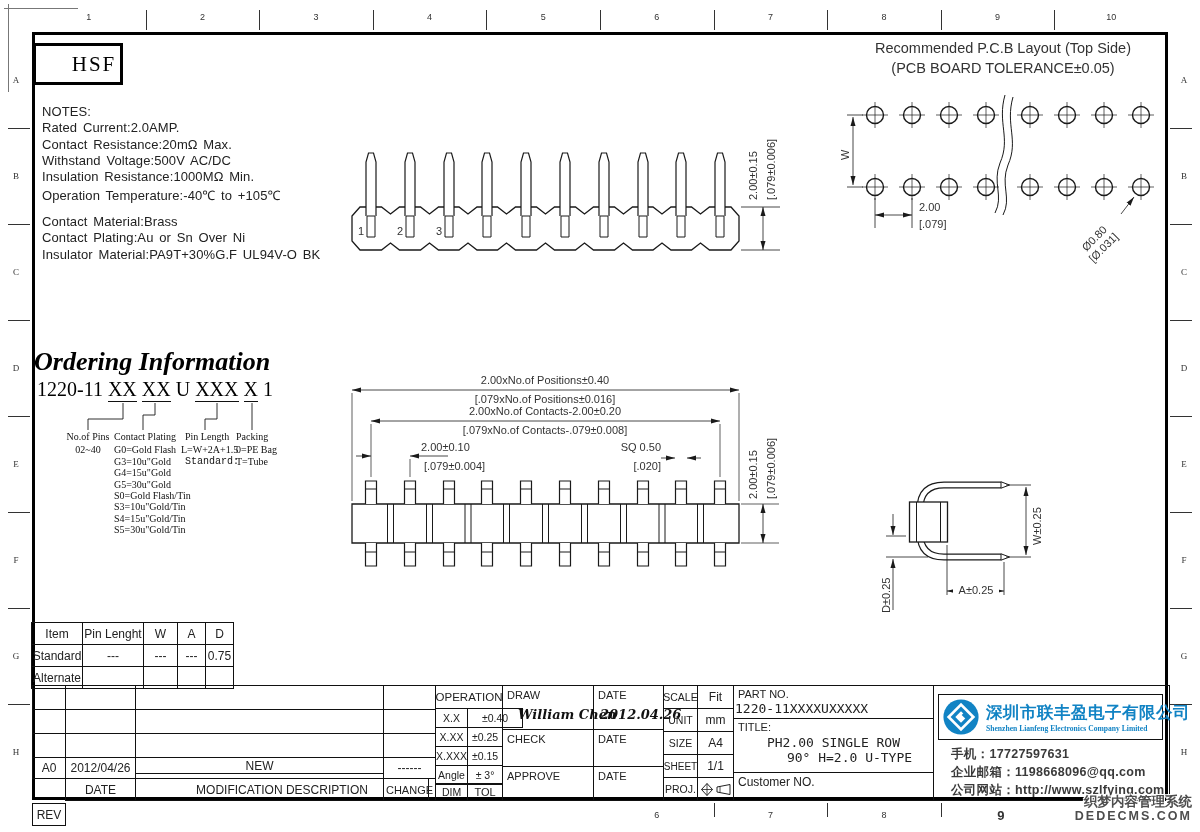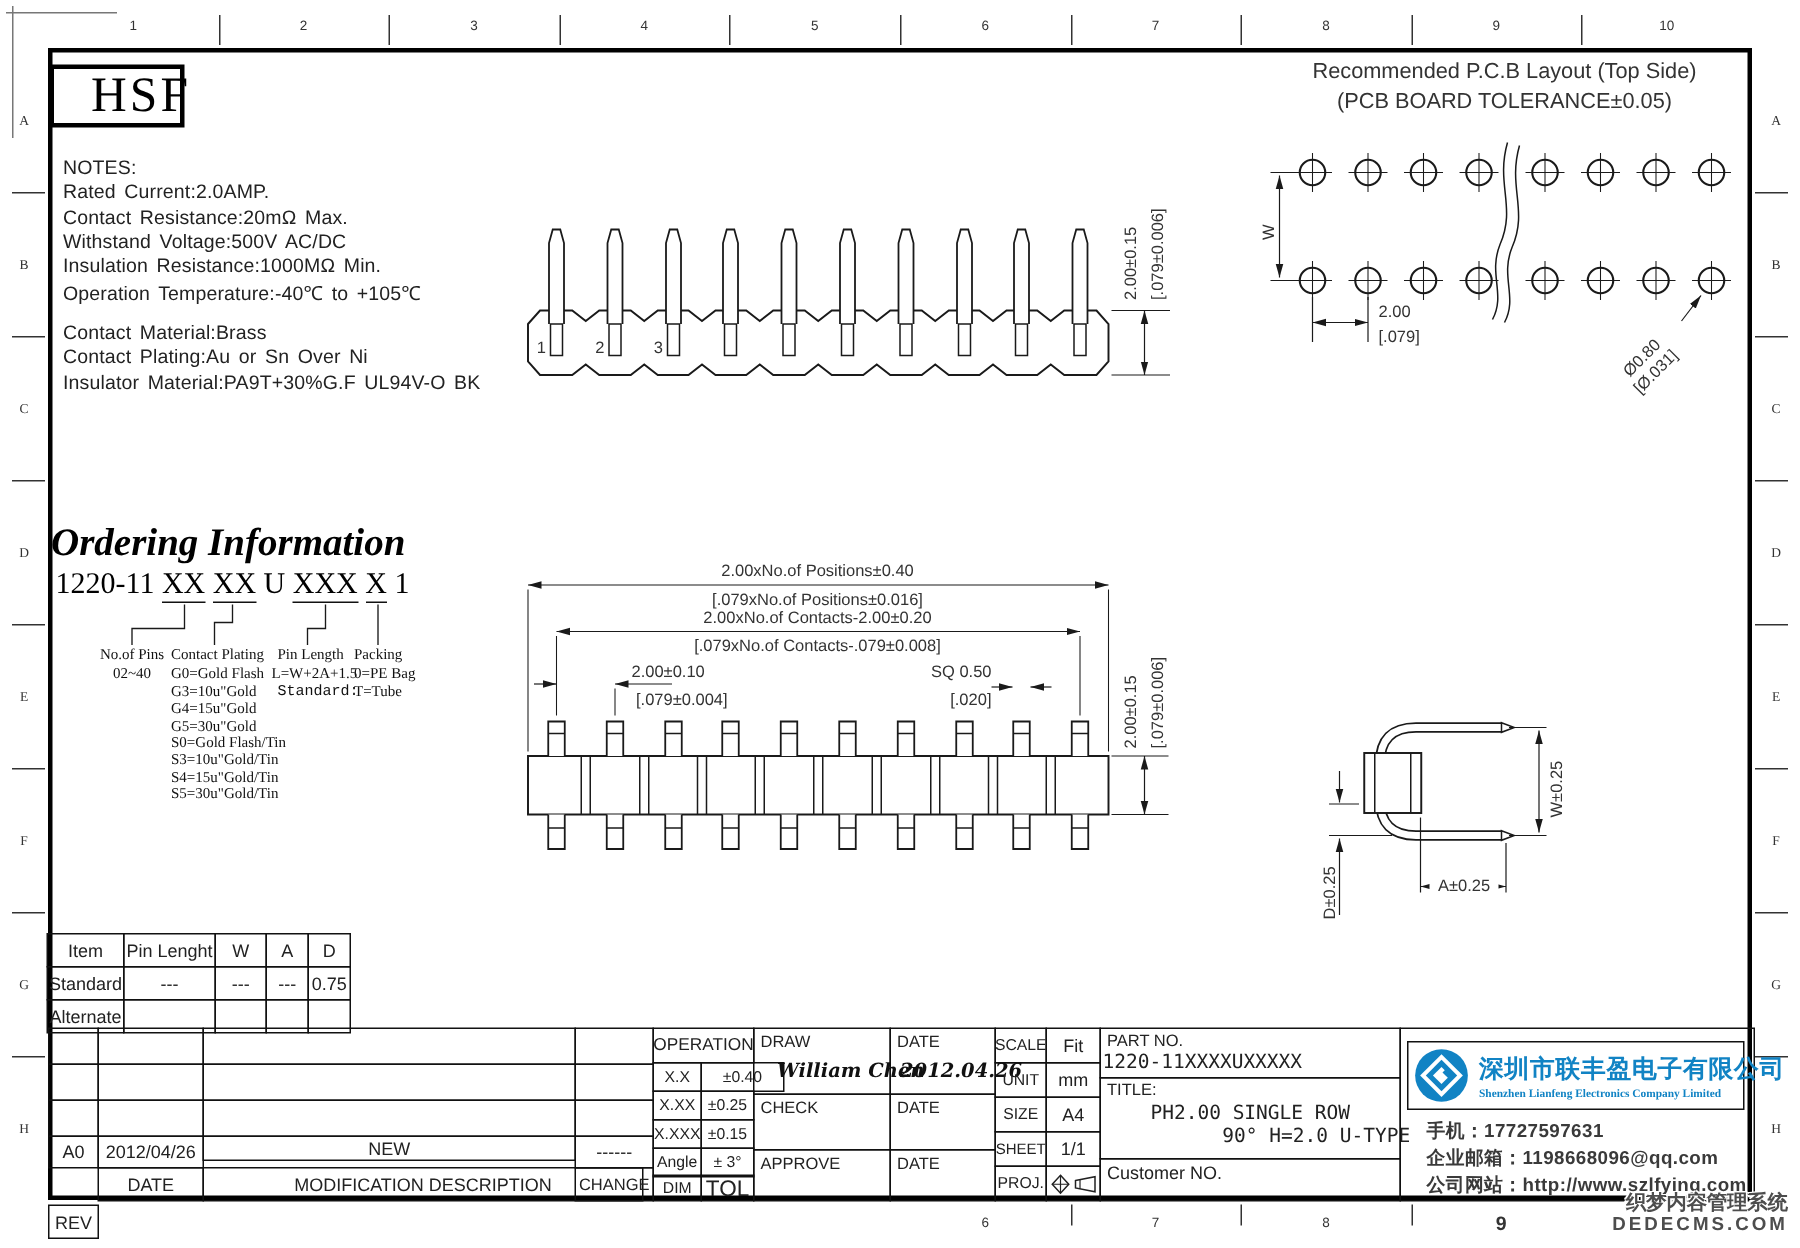--- a/index.html
+++ b/index.html
@@ -9,21 +9,21 @@
   
   #frame{left:32px;top:32px;width:1136px;height:768px;border:3px solid #000;box-sizing:border-box;}
   .tickv{width:1px;background:#333;}
   .tickh{height:1px;background:#333;}
   .rnum{font-size:9px;color:#333;text-align:center;}
   .rletter{font-size:9px;color:#333;font-family:"Liberation Serif",serif;text-align:center;}
   .cornerline{background:#777;}
   
   #hsf{left:33px;top:43px;width:90px;height:42px;border:3px solid #000;box-sizing:border-box;
        display:flex;align-items:center;justify-content:center;
-       font-family:"Liberation Serif",serif;font-size:33px;letter-spacing:2px;color:#000;padding-left:32px;}
+       font-family:"Liberation Serif",serif;font-size:21px;letter-spacing:2px;color:#000;padding-left:32px;}
   
   .noteline{left:42px;width:330px;height:16.3px;font-size:13px;letter-spacing:.1px;word-spacing:2px;color:#222;white-space:nowrap;}
   
   .pcbtitle{left:833px;width:340px;text-align:center;font-size:14.5px;color:#333;white-space:nowrap;}
   
   #ord-title{left:34px;top:347px;font-family:"Liberation Serif",serif;font-style:italic;font-weight:bold;
              font-size:26px;color:#000;white-space:nowrap;}
   #ord-code{left:37px;top:378px;font-family:"Liberation Serif",serif;font-size:20px;color:#000;white-space:nowrap;}
   #ord-code .u{border-bottom:1.5px solid #111;padding-bottom:1px;}
   .ordcol{font-family:"Liberation Serif",serif;font-size:10px;color:#111;line-height:11.4px;white-space:nowrap;}
@@ -416,21 +416,21 @@
     <div class="cell" style="left:435px;top:685px;width:68px;height:24px;font-size:11.5px;">OPERATION</div>
     <div class="cell" style="left:435px;top:708px;width:33px;height:20px;font-size:10.5px;">X.X</div>
     <div class="cell" style="left:467px;top:708px;width:56px;height:20px;font-size:10.5px;">±0.40</div>
     <div class="cell" style="left:435px;top:727px;width:33px;height:20px;font-size:10.5px;">X.XX</div>
     <div class="cell" style="left:467px;top:727px;width:36px;height:20px;font-size:10.5px;">±0.25</div>
     <div class="cell" style="left:435px;top:746px;width:33px;height:20px;font-size:10.5px;">X.XXX</div>
     <div class="cell" style="left:467px;top:746px;width:36px;height:20px;font-size:10.5px;">±0.15</div>
     <div class="cell" style="left:435px;top:765px;width:33px;height:20px;font-size:10.5px;">Angle</div>
     <div class="cell" style="left:467px;top:765px;width:36px;height:20px;font-size:10.5px;">± 3°</div>
     <div class="cell" style="left:435px;top:783px;width:33px;height:18px;font-size:10.5px;">DIM</div>
-    <div class="cell" style="left:467px;top:783px;width:36px;height:18px;font-size:15px;">TOL</div>
+    <div class="cell" style="left:467px;top:783px;width:36px;height:18px;font-size:11px;">TOL</div>
   </div>
 
   <div>
     <div class="cell" style="left:502px;top:685px;width:92px;height:45px;"></div>
     <div class="cell" style="left:593px;top:685px;width:71px;height:45px;"></div>
     <div class="cell" style="left:502px;top:729px;width:92px;height:38px;"></div>
     <div class="cell" style="left:593px;top:729px;width:71px;height:38px;"></div>
     <div class="cell" style="left:502px;top:766px;width:92px;height:35px;"></div>
     <div class="cell" style="left:593px;top:766px;width:71px;height:35px;"></div>
     <div class="tb-label" style="left:507px;top:689px;">DRAW</div>
@@ -464,21 +464,21 @@
   </div>
 
   <div>
     <div class="cell" style="left:733px;top:685px;width:201px;height:34px;"></div>
     <div class="cell" style="left:733px;top:718px;width:201px;height:55px;"></div>
     <div class="cell" style="left:733px;top:772px;width:201px;height:29px;"></div>
     <div class="tb-label" style="left:738px;top:688px;">PART NO.</div>
     <div class="tb-label mono" style="left:735px;top:701px;width:201px;text-align:left;font-size:13px;">1220-11XXXXUXXXXX</div>
     <div class="tb-label" style="left:738px;top:721px;">TITLE:</div>
     <div class="tb-label mono" style="left:733px;top:735px;width:201px;text-align:center;font-size:13px;">PH2.00 SINGLE ROW</div>
-    <div class="tb-label mono" style="left:733px;top:750px;width:233px;text-align:center;font-size:13px;padding-left:28px;">90° H=2.0 U-TYPE</div>
+    <div class="tb-label mono" style="left:733px;top:750px;width:233px;text-align:center;font-size:13px;">90° H=2.0 U-TYPE</div>
     <div class="tb-label" style="left:738px;top:775px;font-size:12px;">Customer NO.</div>
   </div>
 
   <div>
     <div class="cell" style="left:933px;top:685px;width:237px;height:116px;"></div>
     <div class="abs" style="left:938px;top:694px;width:225px;height:46px;border:1px solid #111;box-sizing:border-box;background:#fff;display:flex;align-items:center;">
       <svg width="38" height="38" viewBox="0 0 40 40" style="position:static;margin-left:3px;flex:none;">
         <circle cx="20" cy="20" r="18.5" fill="#1183c4"></circle>
         <path d="M20 5 L35 20 L20 35 L5 20 Z" fill="#fff"></path>
         <path d="M20 9 L31 20 L20 31 L9 20 Z" fill="#1183c4"></path>

